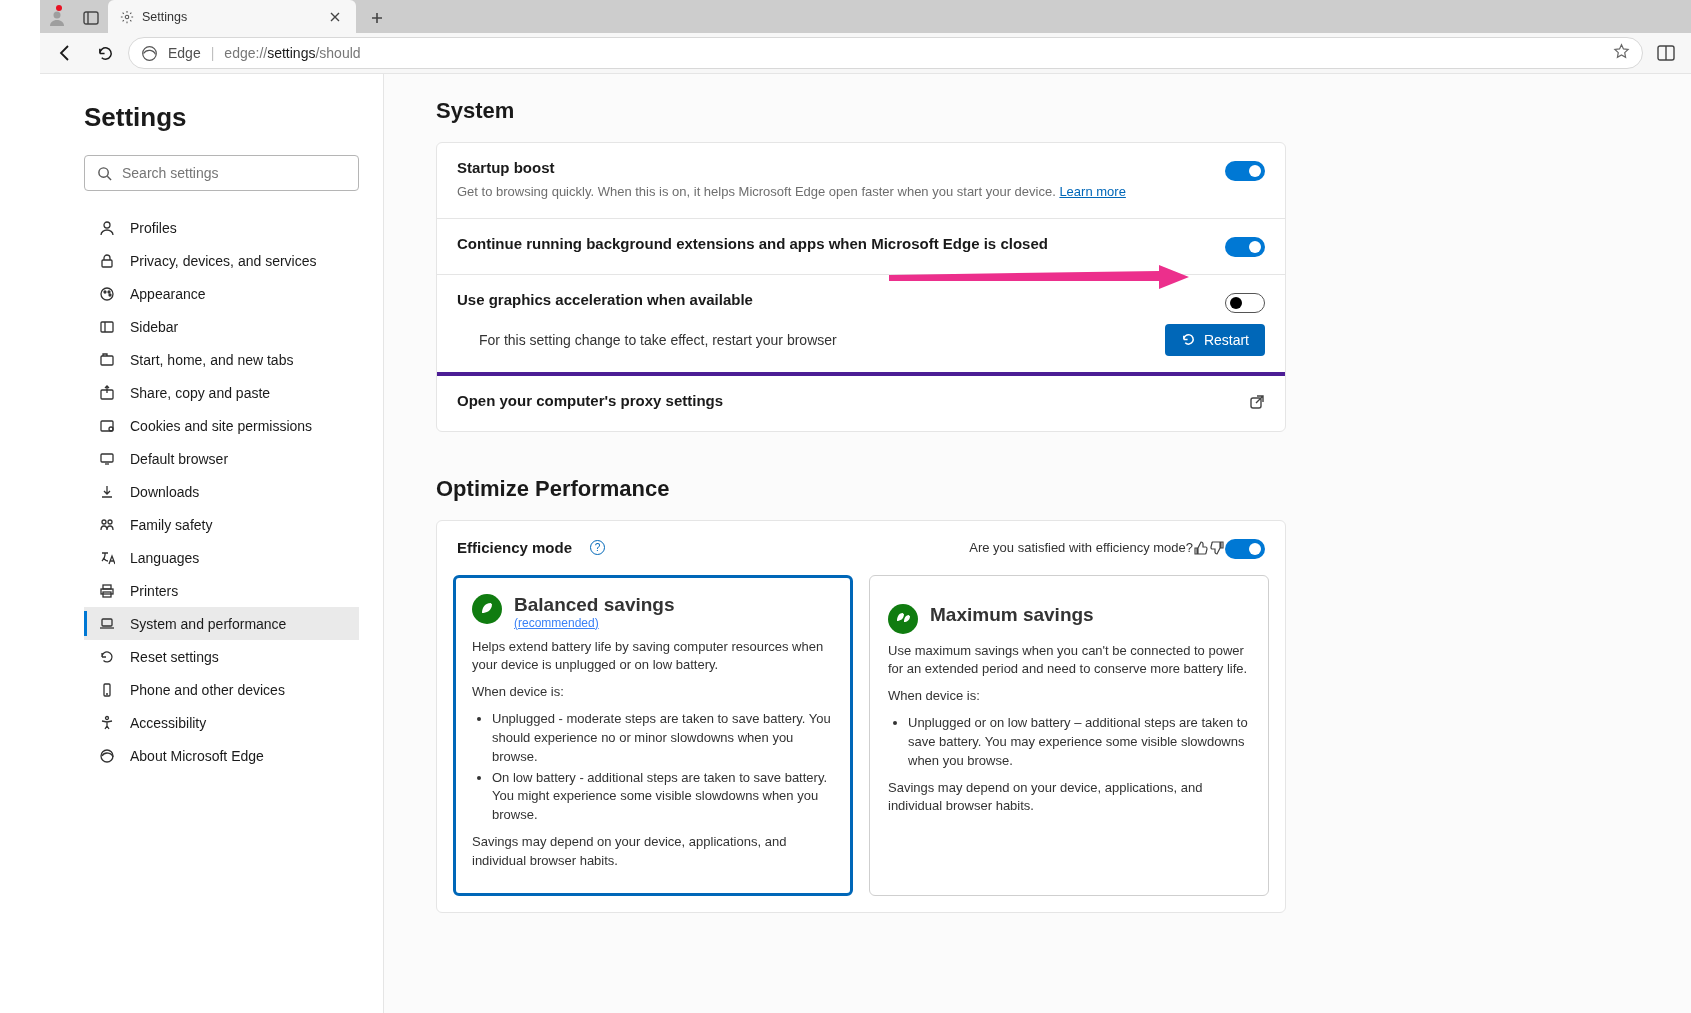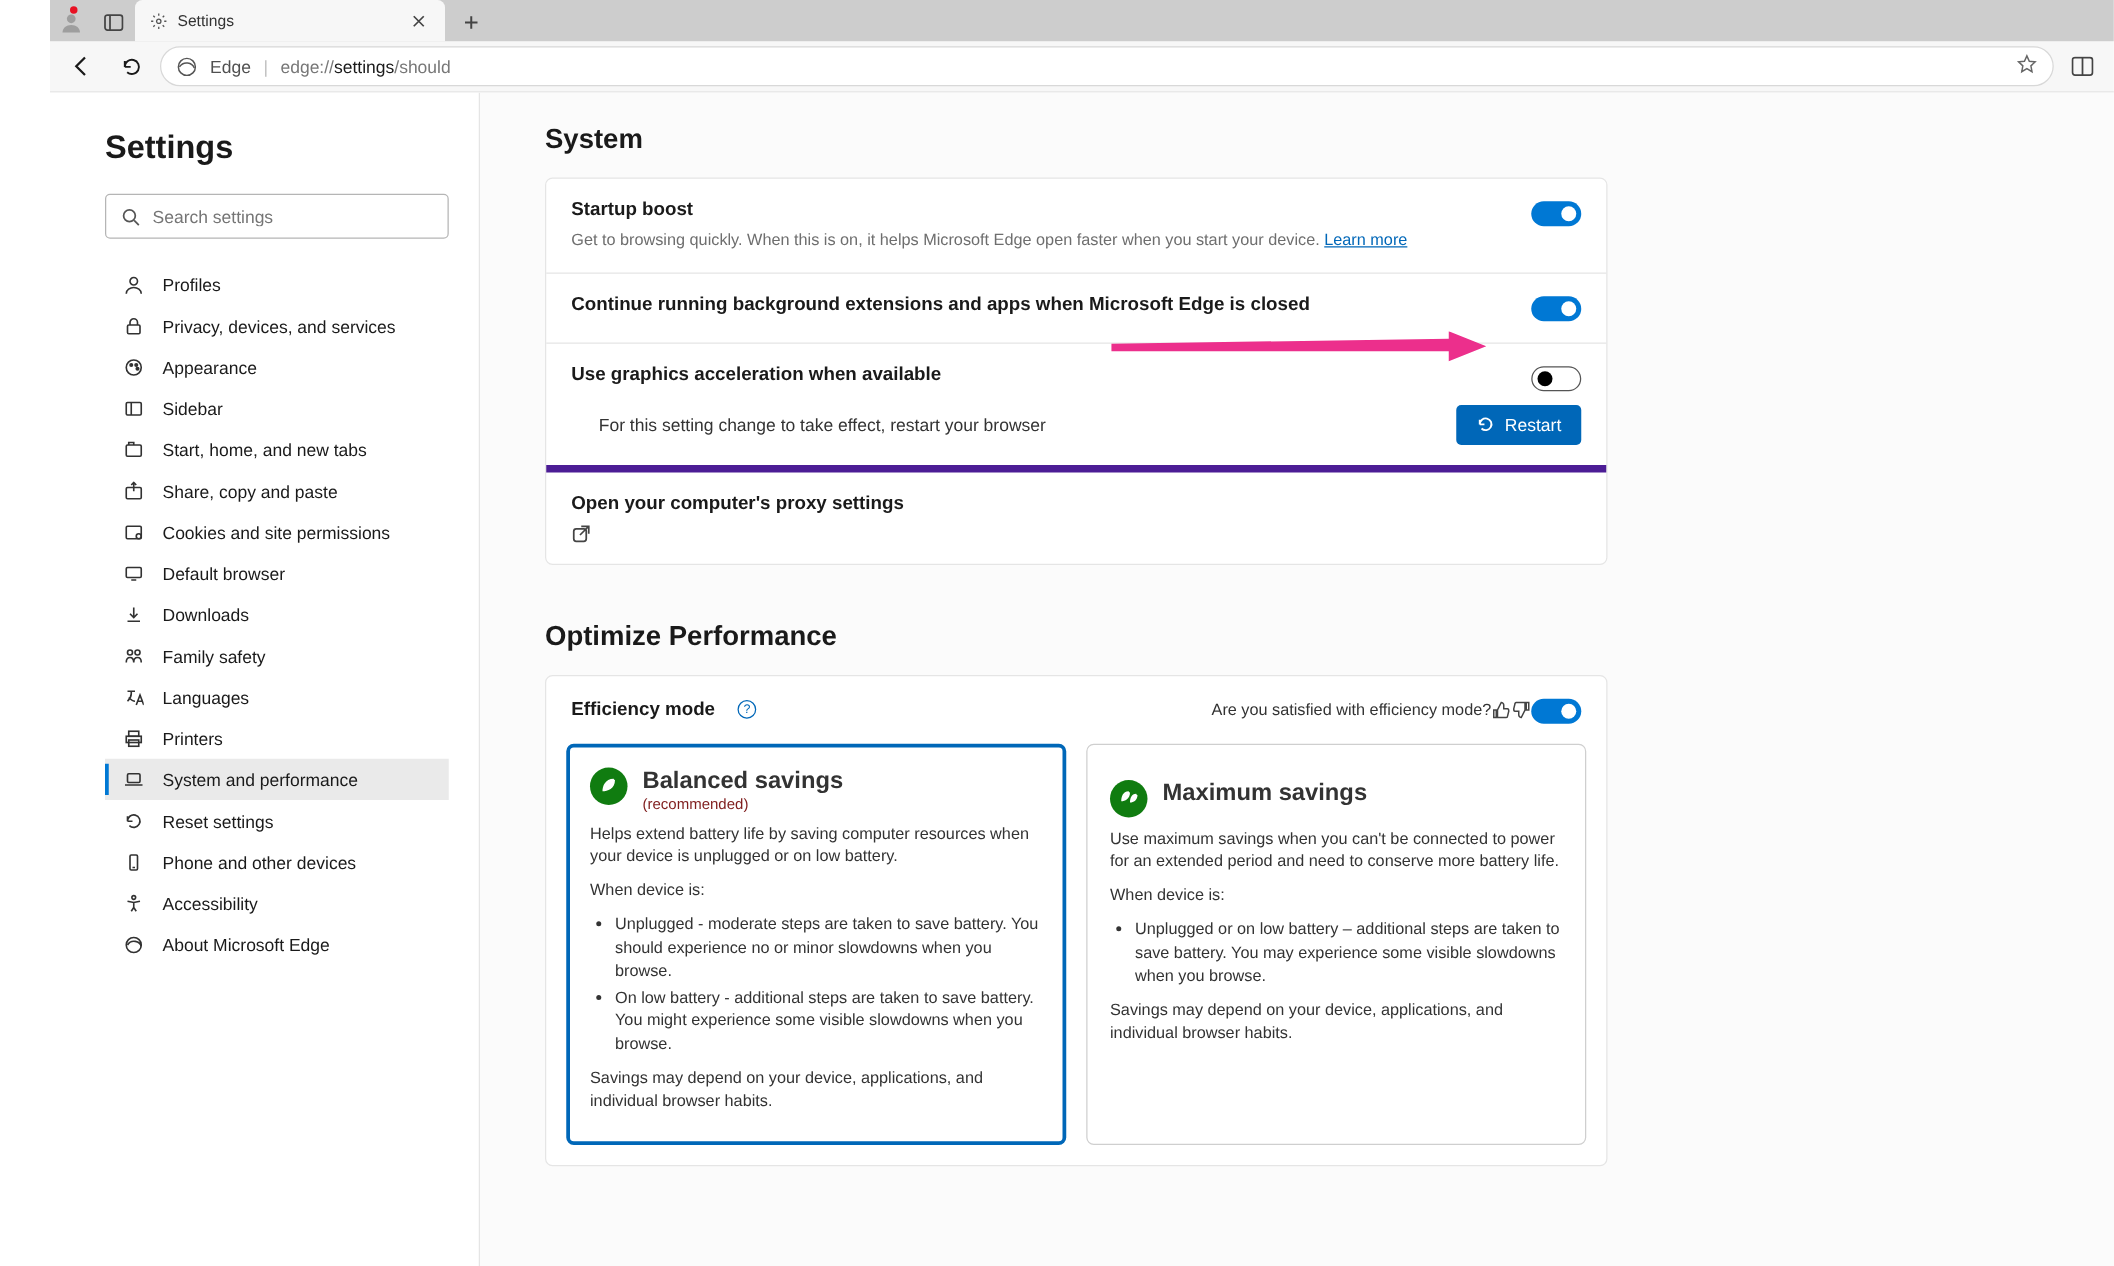--- a/index.html
+++ b/index.html
@@ -58,21 +58,21 @@
   .eff-header { display:flex; align-items:center; padding:16px 20px; gap:12px;}
   .eff-header .eff-title{ font-size:15px; font-weight:600;}
   .eff-header .feedback{ margin-left:auto; font-size:13px; color:#333; display:flex; align-items:center; gap:0;}
   .thumb{ width:16px;height:16px;}
   .eff-options { display:flex; gap:16px; padding: 0 16px 16px 16px;}
   .option-card { flex:1; border:1px solid #cfcfcf; border-radius:6px; padding:28px 18px 16px 18px; background:#fff; font-size:13px; color:#333;}
   .option-card.selected { border:3px solid #0067b8; padding:16px 16px 14px 16px;}
   .opt-head { display:flex; align-items:flex-start; gap:12px; margin-bottom:6px;}
   .opt-icon { width:30px; height:30px; border-radius:50%; background:#107c10; display:flex;align-items:center;justify-content:center; flex-shrink:0;}
   .opt-title { font-size:19px; font-weight:600;}
-  .opt-rec { font-size:12px; color:#7f1d1d;}
+  .opt-rec { font-size:12px; color:#3b82f6;text-decoration:underline;}
   .option-card p { margin:8px 0; line-height:1.45;}
   .option-card ul { padding-left:20px; margin:4px 0 8px 0;}
   .option-card li { margin:2px 0; line-height:1.45;}
   
   .arrow-annot { position:absolute; left:452px; top:-10px; width:300px; height:28px; pointer-events:none;}
 </style>
 </head>
 <body>
 
 <div class="window">
@@ -364,21 +364,21 @@
           </div>
           <div class="subrow">
             <div class="sub-text">For this setting change to take effect, restart your browser</div>
             <button class="restart-btn">
               <svg width="15" height="15" viewBox="0 0 16 16">
                   <path d="M3 8a5 5 0 1 1 1.5 3.5M3 8V4m0 4h4" fill="none" stroke="#fff" stroke-width="1.6"></path>
                 </svg>
               <span>Restart</span>
             </button>
           </div>
-          <div class="row" style="border-top:6px solid #4c1d95;flex-direction:column;">
+          <div class="row" style="border-top:4px solid #4c1d95;">
             <div class="row-text">
               <div class="row-title">Open your computer's proxy settings</div>
             </div>
             <svg class="external-link-icon" width="16" height="16" viewBox="0 0 16 16">
                 <rect x="2" y="4" width="10" height="10" rx="2" fill="none" stroke="#444" stroke-width="1.4"></rect>
                 <path d="M8 2h6v6M14 2L7 9" fill="none" stroke="#444" stroke-width="1.4"></path>
               </svg>
           </div>
         </div>
 

